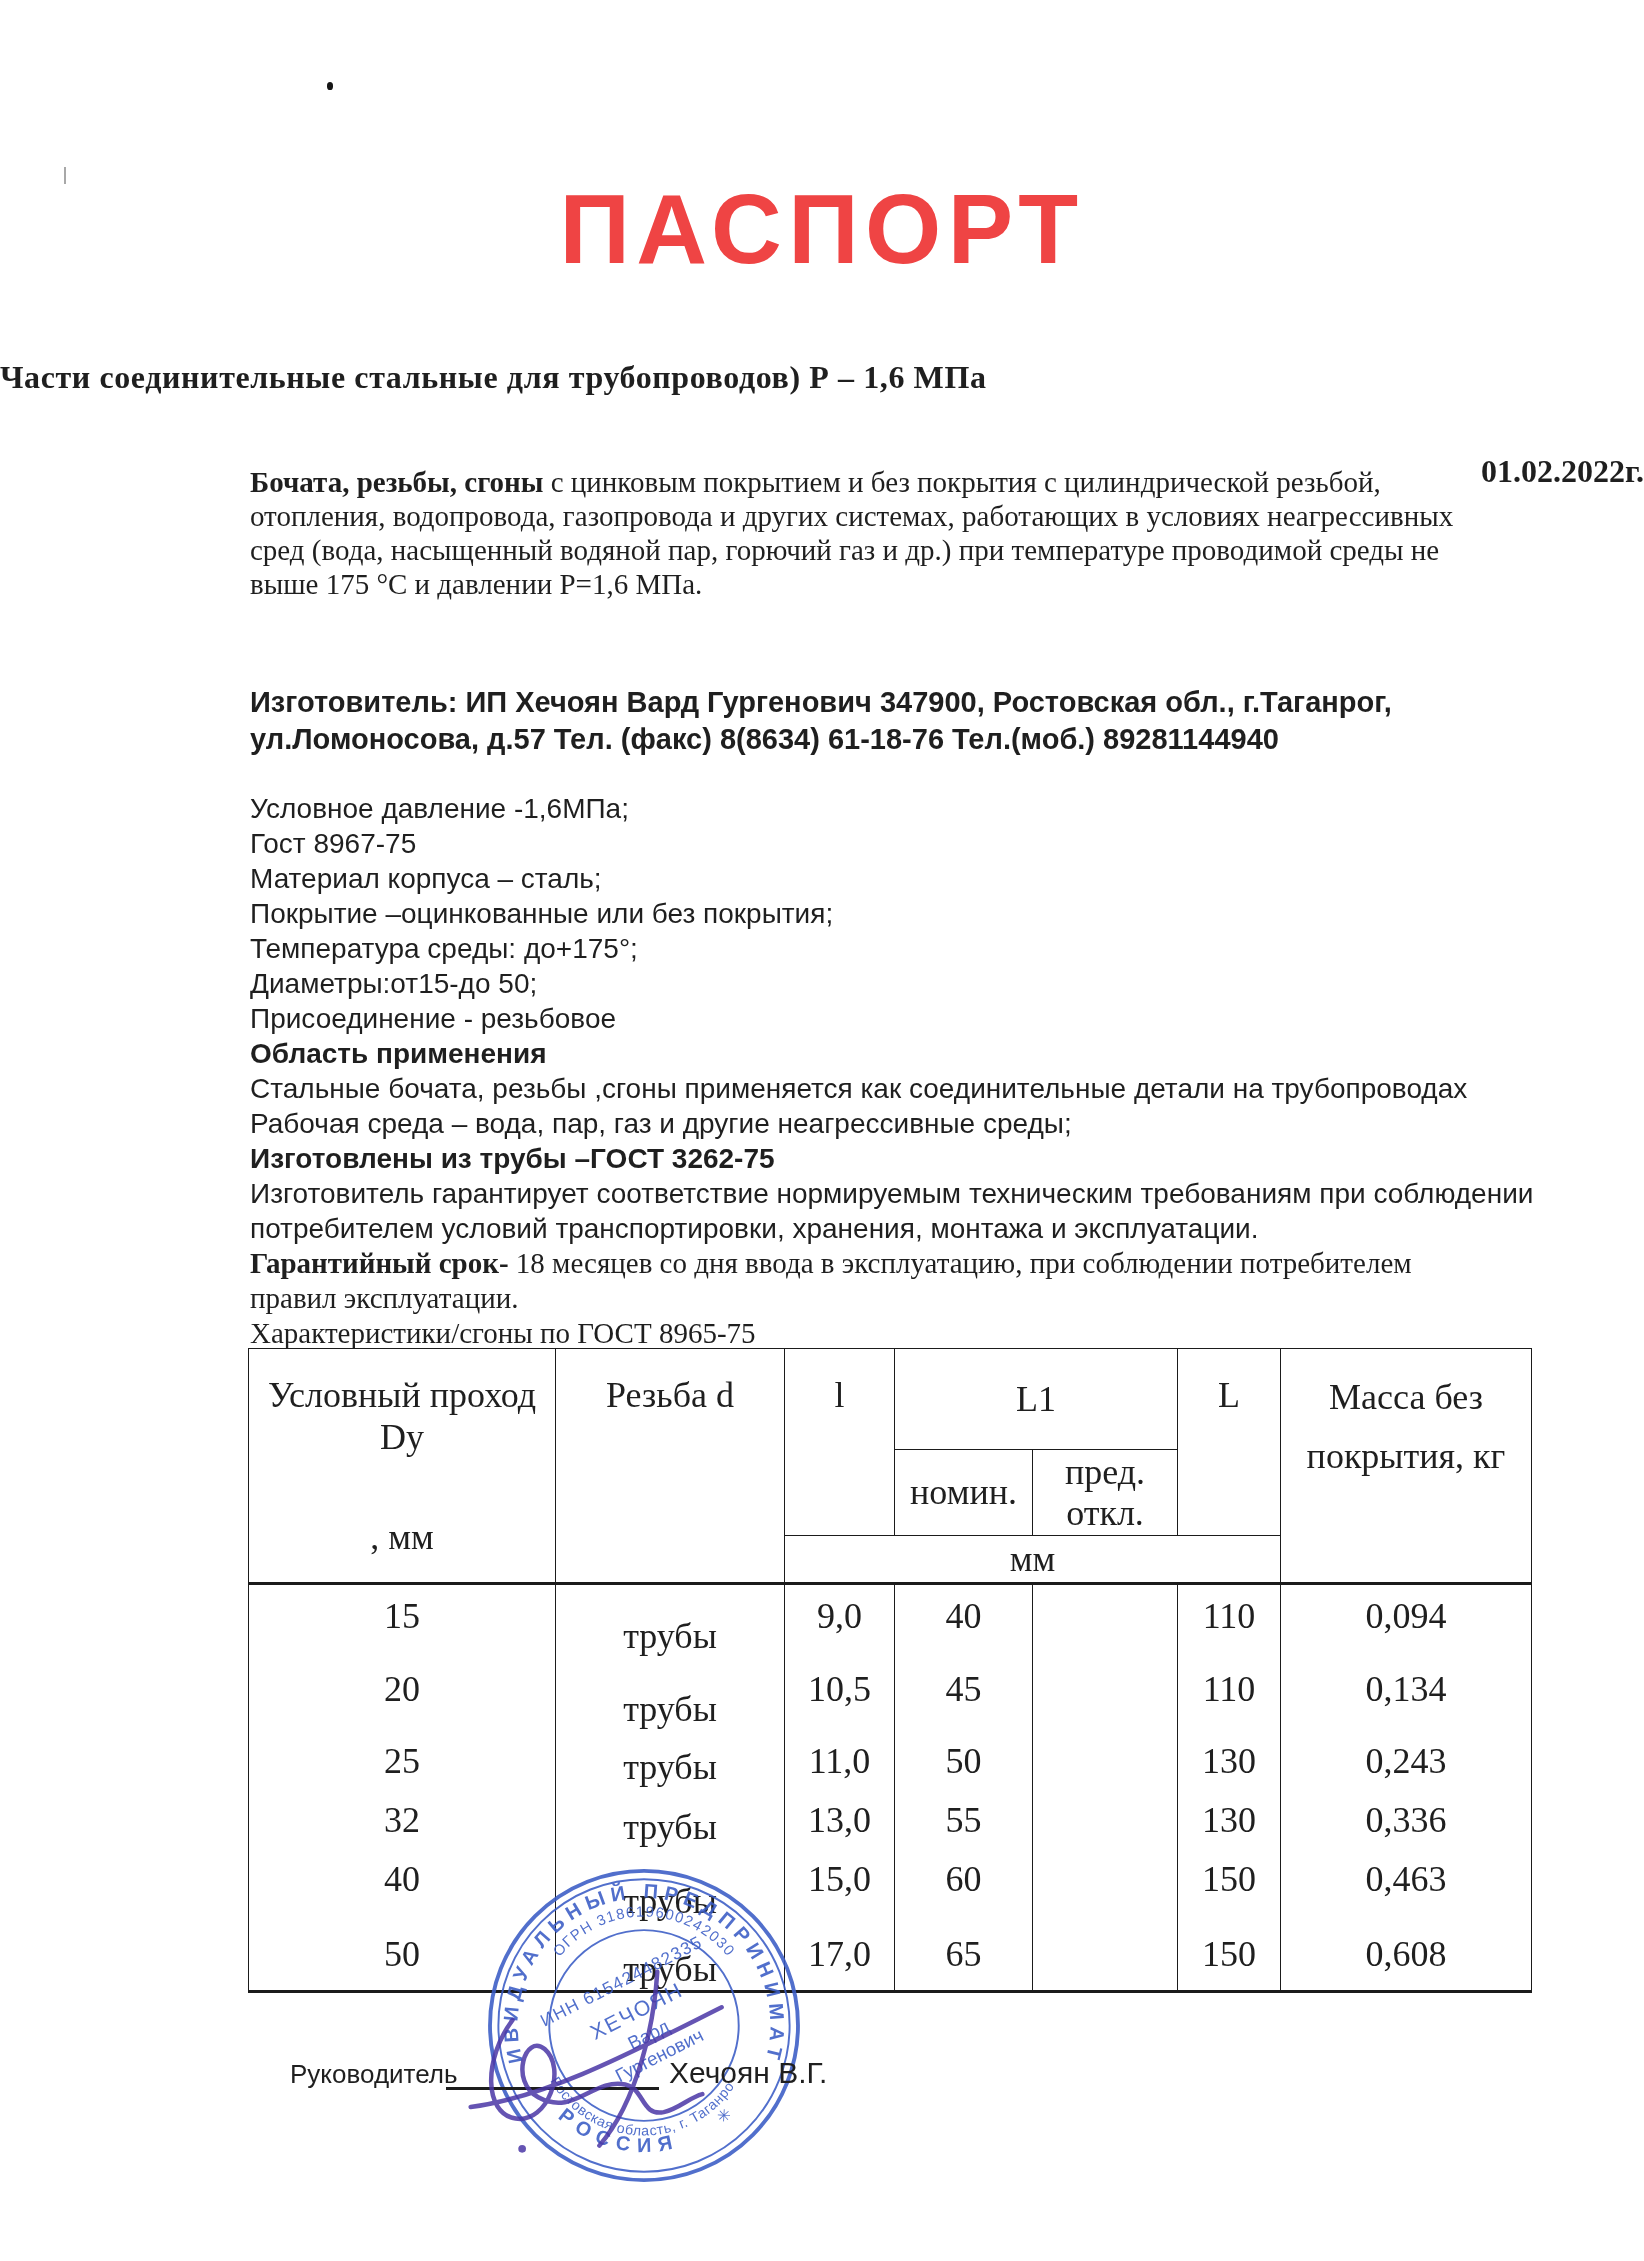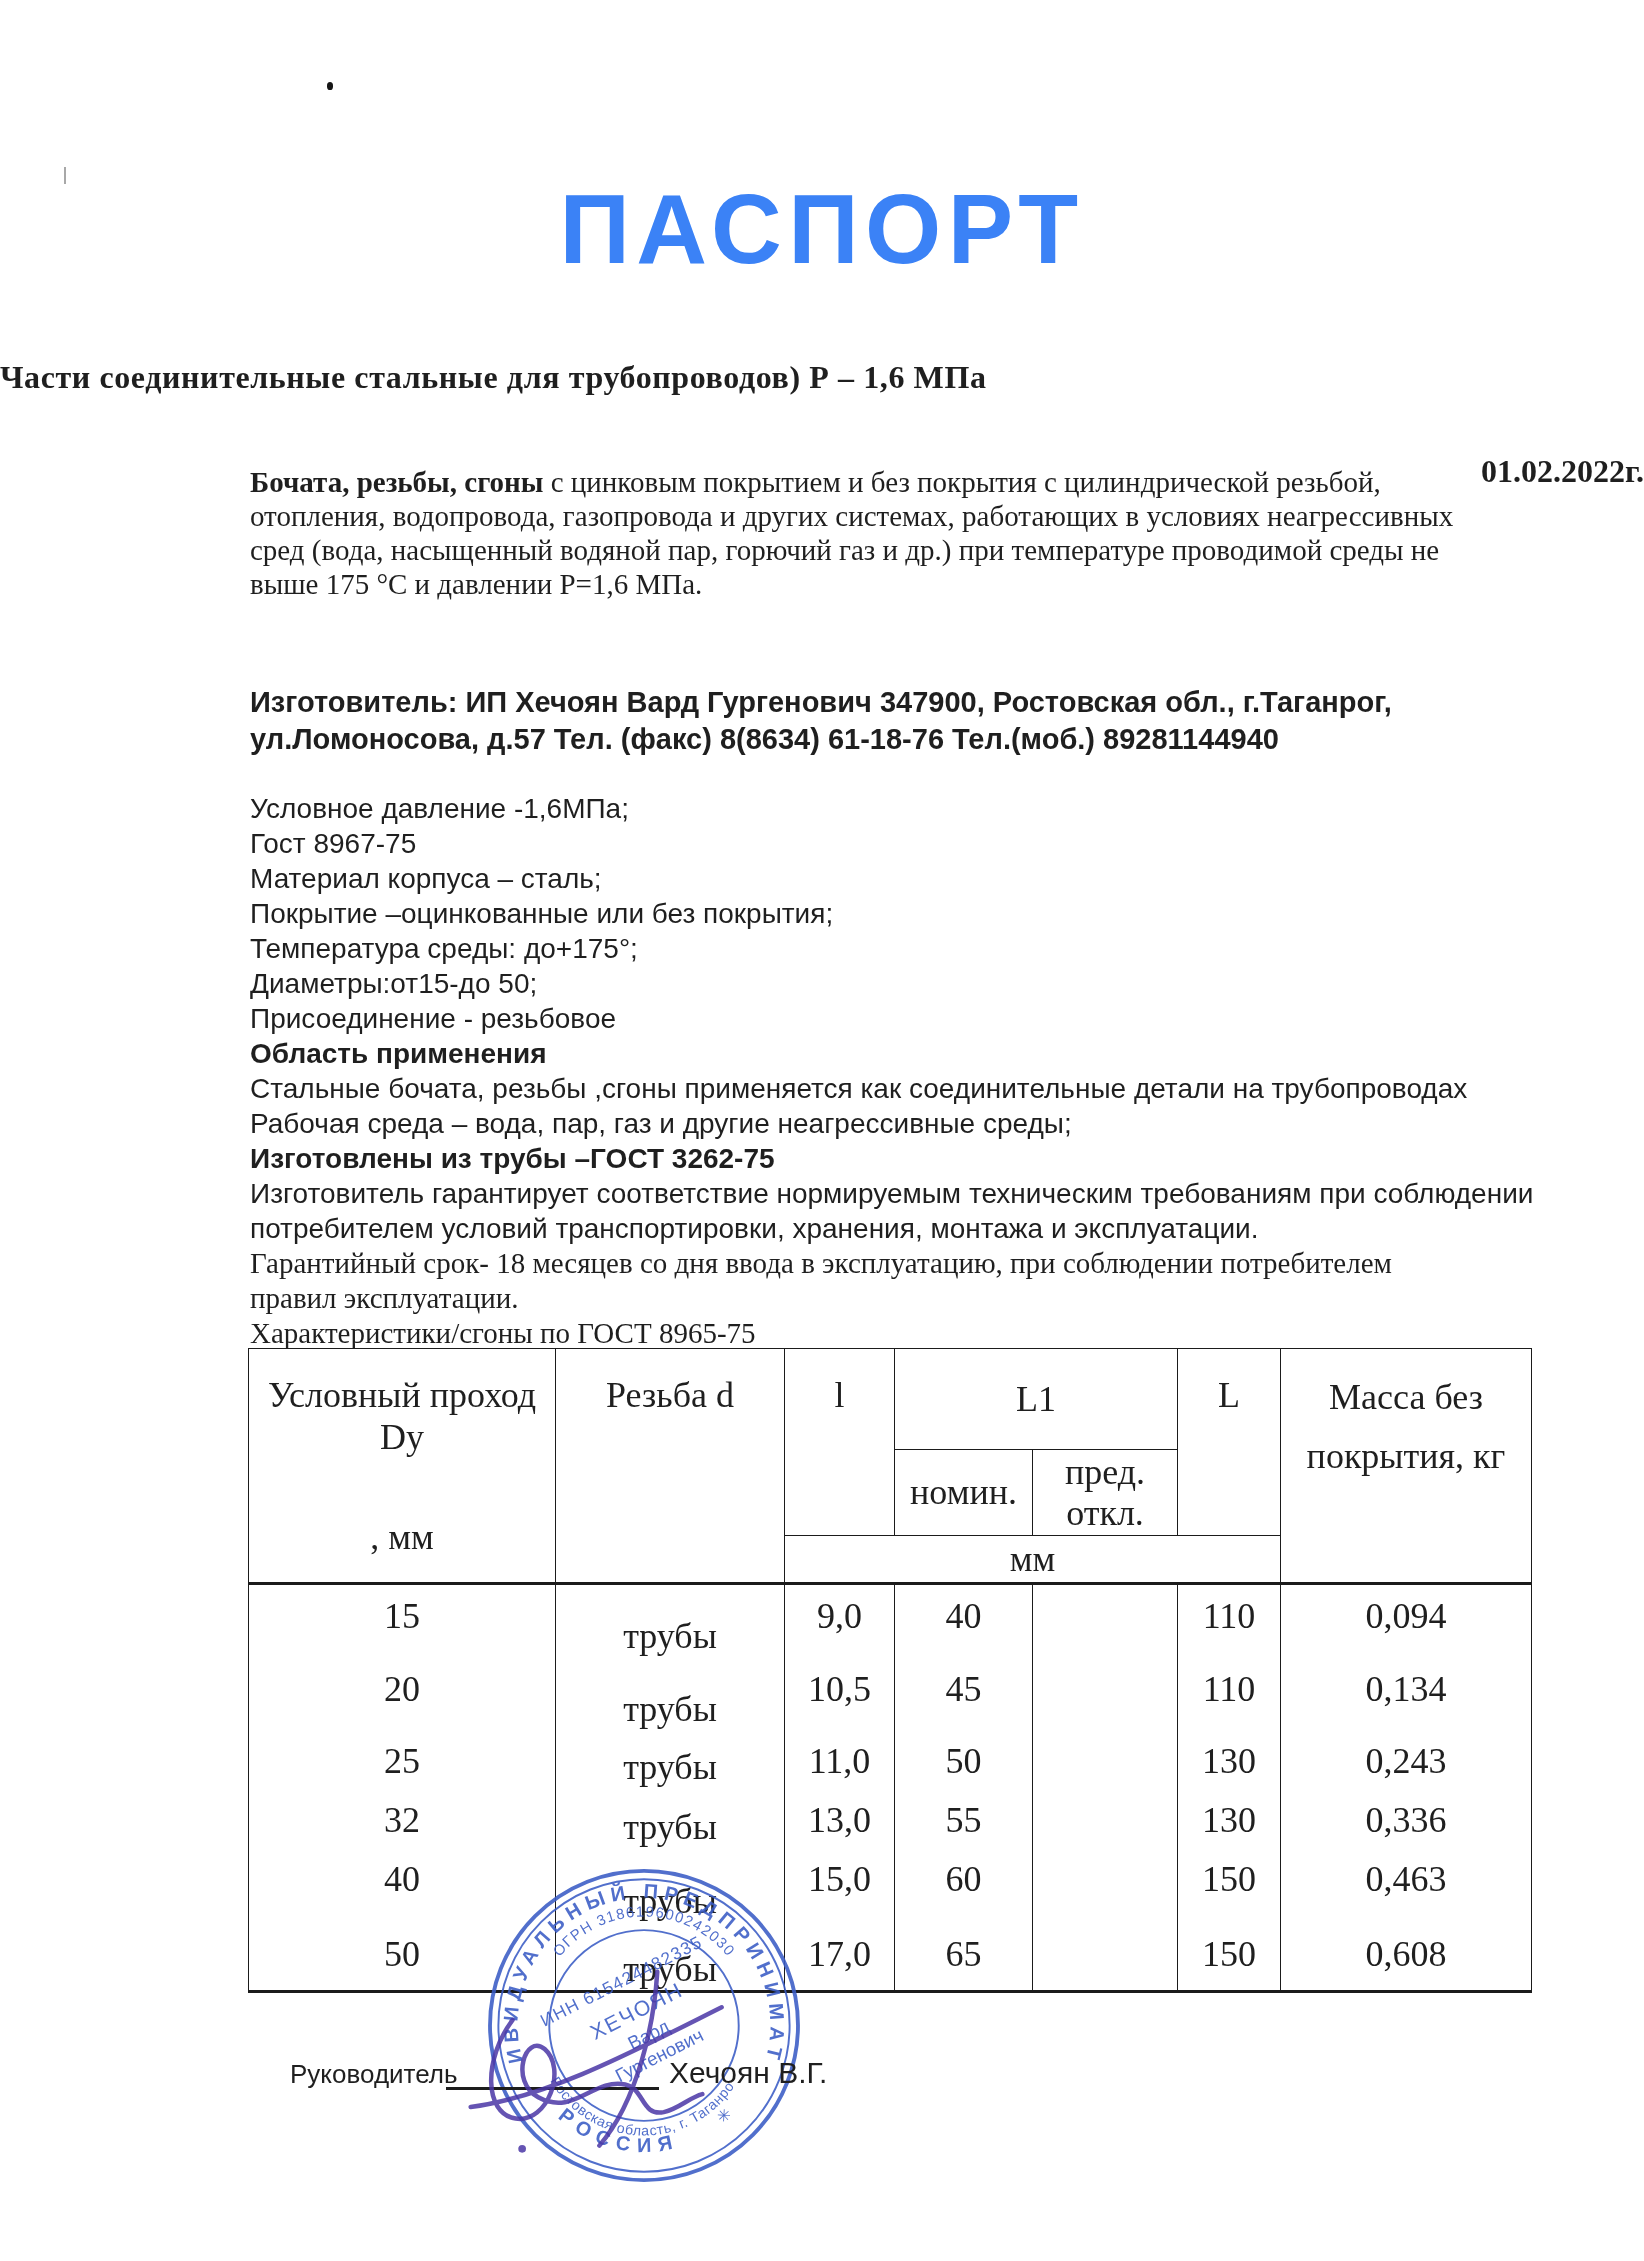--- a/index.html
+++ b/index.html
@@ -5,21 +5,21 @@
   html,body{margin:0;padding:0;}
   body{
     width:1644px;height:2261px;position:relative;background:#ffffff;
     color:#1f1f1f;font-family:"Liberation Serif",serif;overflow:hidden;
   }
   .abs{position:absolute;}
   
   .doc-title{
     left:0;right:0;top:173px;text-align:center;
     font-family:"Liberation Sans",sans-serif;font-weight:bold;
-    font-size:98px;letter-spacing:6.4px;color:#3b82f6;
+    font-size:98px;letter-spacing:6.4px;color:#ef4444;
   }
   .doc-subtitle{
     left:0;right:0;top:356px;text-align:left;
     font-family:"Liberation Serif",serif;font-weight:bold;
     font-size:32px;line-height:43px;letter-spacing:0.6px;
   }
   .doc-date{
     left:0;right:0;top:412px;text-align:right;
     font-family:"Liberation Serif",serif;font-weight:bold;font-size:32px;margin-top:41px;
   }
@@ -27,21 +27,21 @@
   .intro{left:250px;top:465px;font-size:29px;line-height:34px;white-space:nowrap;}
   .intro .b{font-weight:bold;}
   .manufacturer{
     left:250px;top:684px;font-family:"Liberation Sans",sans-serif;
     font-weight:bold;font-size:29px;line-height:37px;white-space:nowrap;
   }
   .specs{left:250px;top:791px;font-size:28px;line-height:35px;white-space:nowrap;}
   .specs .line{height:35px;font-family:"Liberation Sans",sans-serif;}
   .specs .line.serif{font-family:"Liberation Serif",serif;font-size:29px;}
   .specs .bold{font-weight:bold;}
-  .specs .b{font-weight:normal;}
+  .specs .b{font-weight:bold;}
   
   table.char-table{
     position:absolute;left:248px;top:1348px;width:1283px;
     border-collapse:collapse;table-layout:fixed;
     font-family:"Liberation Serif",serif;font-size:36px;color:#1f1f1f;
   }
   .char-table td{border:1.9px solid #1b1b1b;text-align:center;padding:0;}
   .char-table thead td{vertical-align:top;}
   .char-table .hr1{height:101px;}
   .char-table .hr2{height:86px;}

